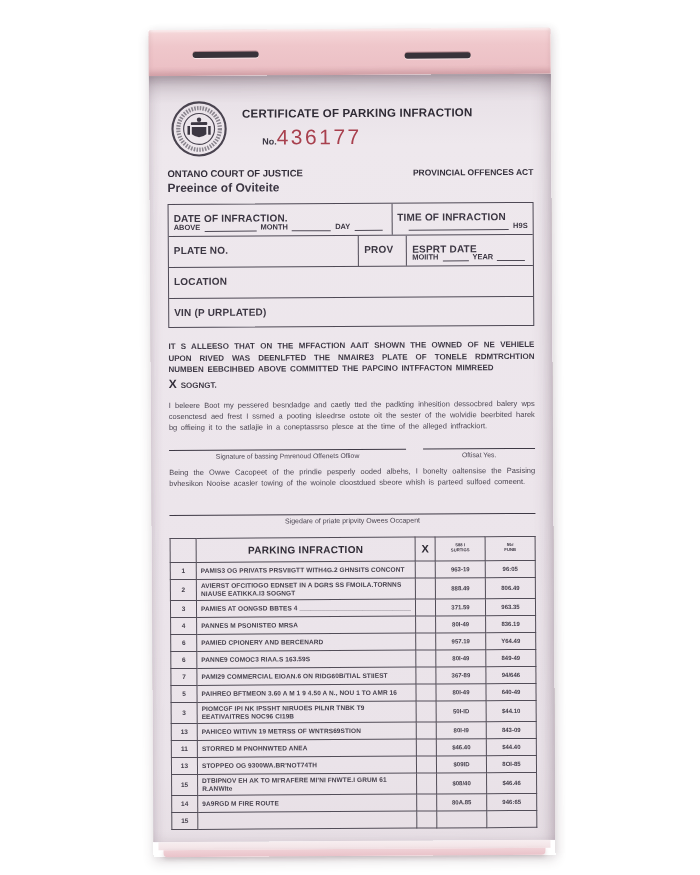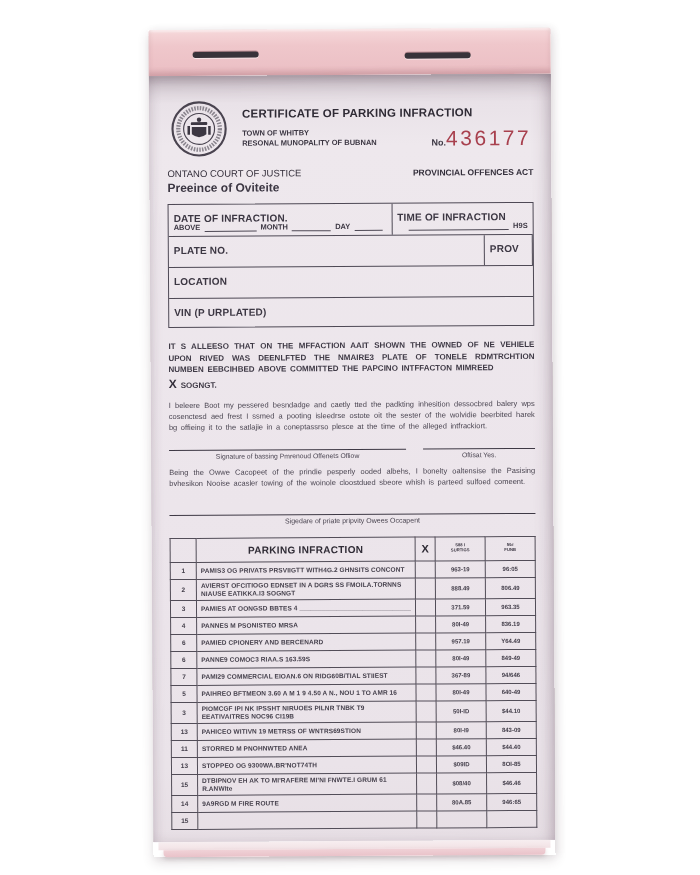--- a/index.html
+++ b/index.html
@@ -32,21 +32,21 @@
   .header-row{display:flex;align-items:flex-start;}
   .seal{flex:0 0 58px;margin-top:2px;margin-left:3px;}
   .header-text{flex:1;padding-left:14px;}
   .title{font-size:11.5px;font-weight:bold;color:#2f2b35;letter-spacing:0.2px;margin-top:10px;}
   .muni-row{display:flex;justify-content:space-between;align-items:flex-end;margin-top:9px;}
   .muni div{font-size:7.5px;font-weight:bold;color:#3c3743;line-height:10px;}
   .ticket-no{display:flex;align-items:baseline;margin-right:2px;}
   .no-label{font-size:9px;font-weight:bold;color:#3c3743;padding-left:20px;}
   .no-value{font-size:21px;color:#a8404e;letter-spacing:2.5px;line-height:18px;}
   .court-row{display:flex;justify-content:space-between;margin-top:6px;}
-  .court div:first-child{font-size:9.5px;font-weight:normal;color:#332e3a;}
+  .court div:first-child{font-size:9.5px;font-weight:bold;color:#332e3a;}
   .court div:last-child{font-size:12px;font-weight:bold;color:#3c3743;margin-top:2px;}
   .act{font-size:8.5px;font-weight:bold;color:#332e3a;margin-top:1px;text-align:center;}
 
   
   .form-box{margin-top:9px;border:1.3px solid #4e4955;}
   .fb-row{display:flex;border-bottom:1px solid #4e4955;}
   .fb-row:last-child{border-bottom:none;}
   .cell{box-sizing:border-box;padding:3px 5px;position:relative;}
   .lab{font-size:10px;font-weight:bold;color:#3c3743;letter-spacing:0.2px;text-align:center;}
   .br{border-right:1px solid #4e4955;}
@@ -109,24 +109,20 @@
             <circle cx="30" cy="20.5" r="2.3" fill="#3c3742"></circle>
             <rect x="21.5" y="23" width="17" height="3" rx="1" fill="#3c3742"></rect>
             <path d="M22.5 28 h15 v7.5 q-7.5 6 -15 0 z" fill="#3c3742"></path>
             <rect x="18" y="27" width="2.6" height="9" fill="#3c3742"></rect>
             <rect x="39.4" y="27" width="2.6" height="9" fill="#3c3742"></rect>
           </svg>
         </div>
         <div class="header-text">
           <div class="title">CERTIFICATE OF PARKING INFRACTION</div>
           <div class="muni-row">
-            <div class="muni">
-              <div>TOWN OF WHITBY</div>
-              <div>RESONAL MUNOPALITY OF BUBNAN</div>
-            </div>
             <div class="ticket-no">
               <span class="no-label">No.</span>
               <span class="no-value">436177</span>
             </div>
           </div>
         </div>
       </div>
 
       <div class="court-row">
         <div class="court">
@@ -156,20 +152,29 @@
               <span>H9S</span>
             </div>
           </div>
         </div>
         <div class="fb-row r2">
           <div class="cell br plate-cell">
             <span class="lab">PLATE NO.</span>
           </div>
           <div class="cell br prov-cell">
             <span class="lab">PROV</span>
+          </div>
+          <div class="cell exp-cell">
+            <span class="lab">ESPRT DATE</span>
+            <div class="fieldline">
+              <span>MOIITH</span>
+                <span class="bl w24"></span>
+              <span>YEAR</span>
+                <span class="bl w26"></span>
+            </div>
           </div>
         </div>
         <div class="fb-row r3">
           <div class="cell" style="flex:1">
             <span class="lab">LOCATION</span>
           </div>
         </div>
         <div class="fb-row r4">
           <div class="cell" style="flex:1">
             <span class="lab">VIN (P URPLATED)</span>

